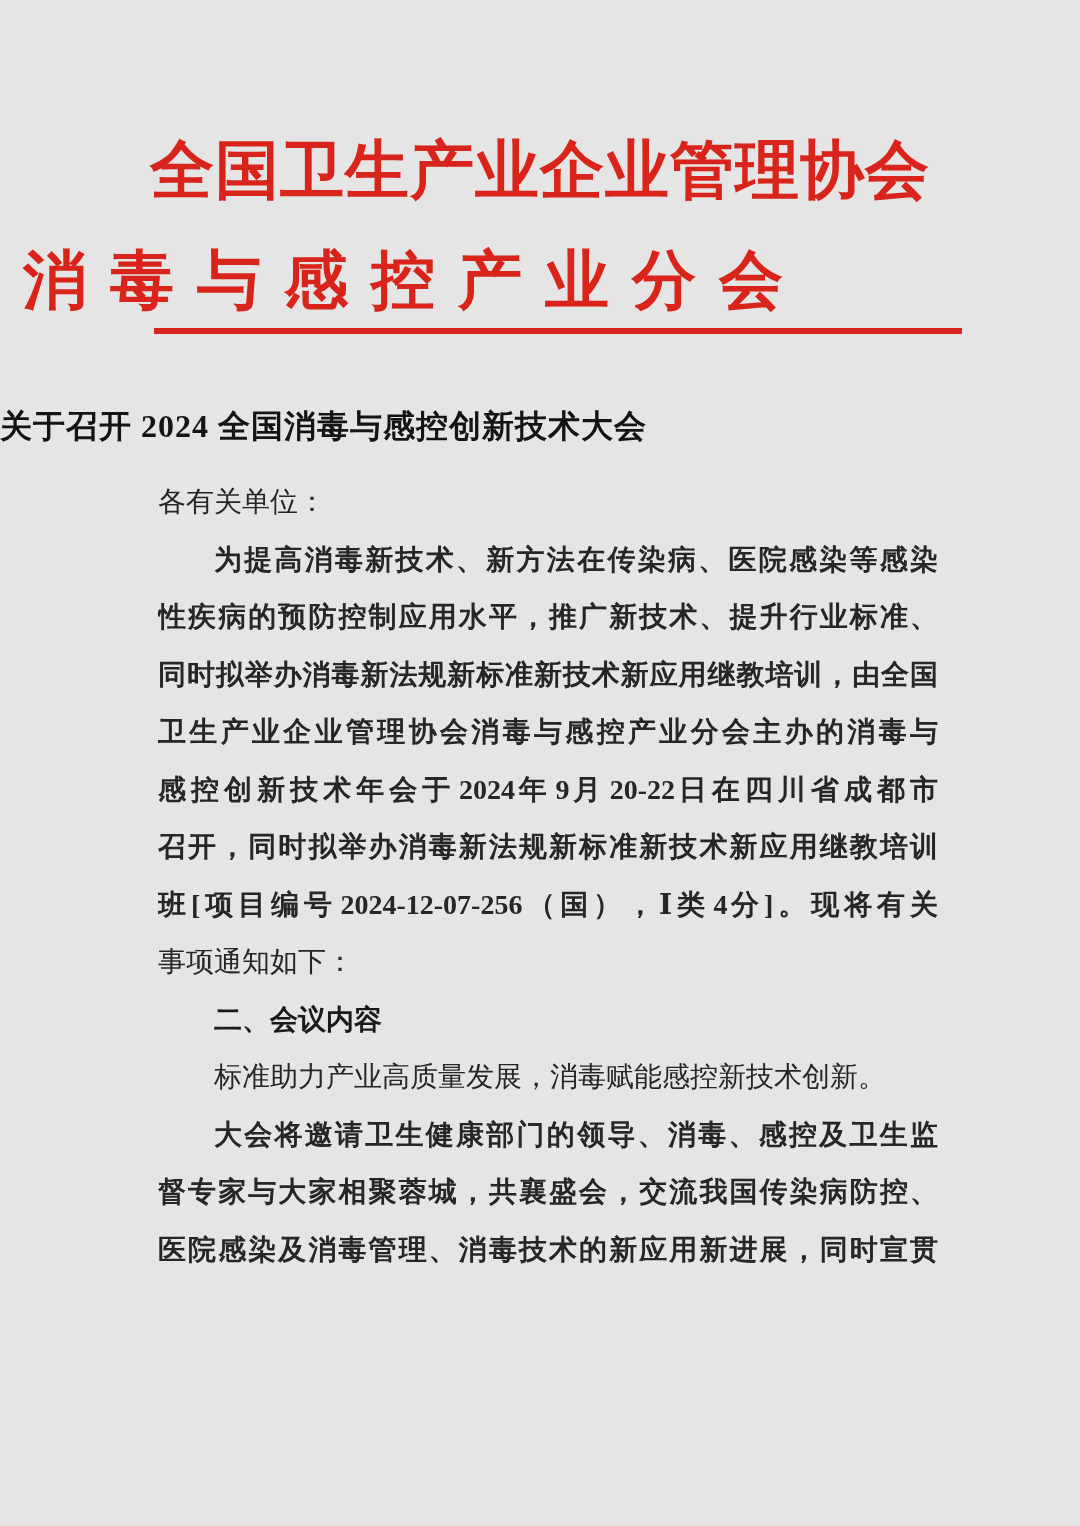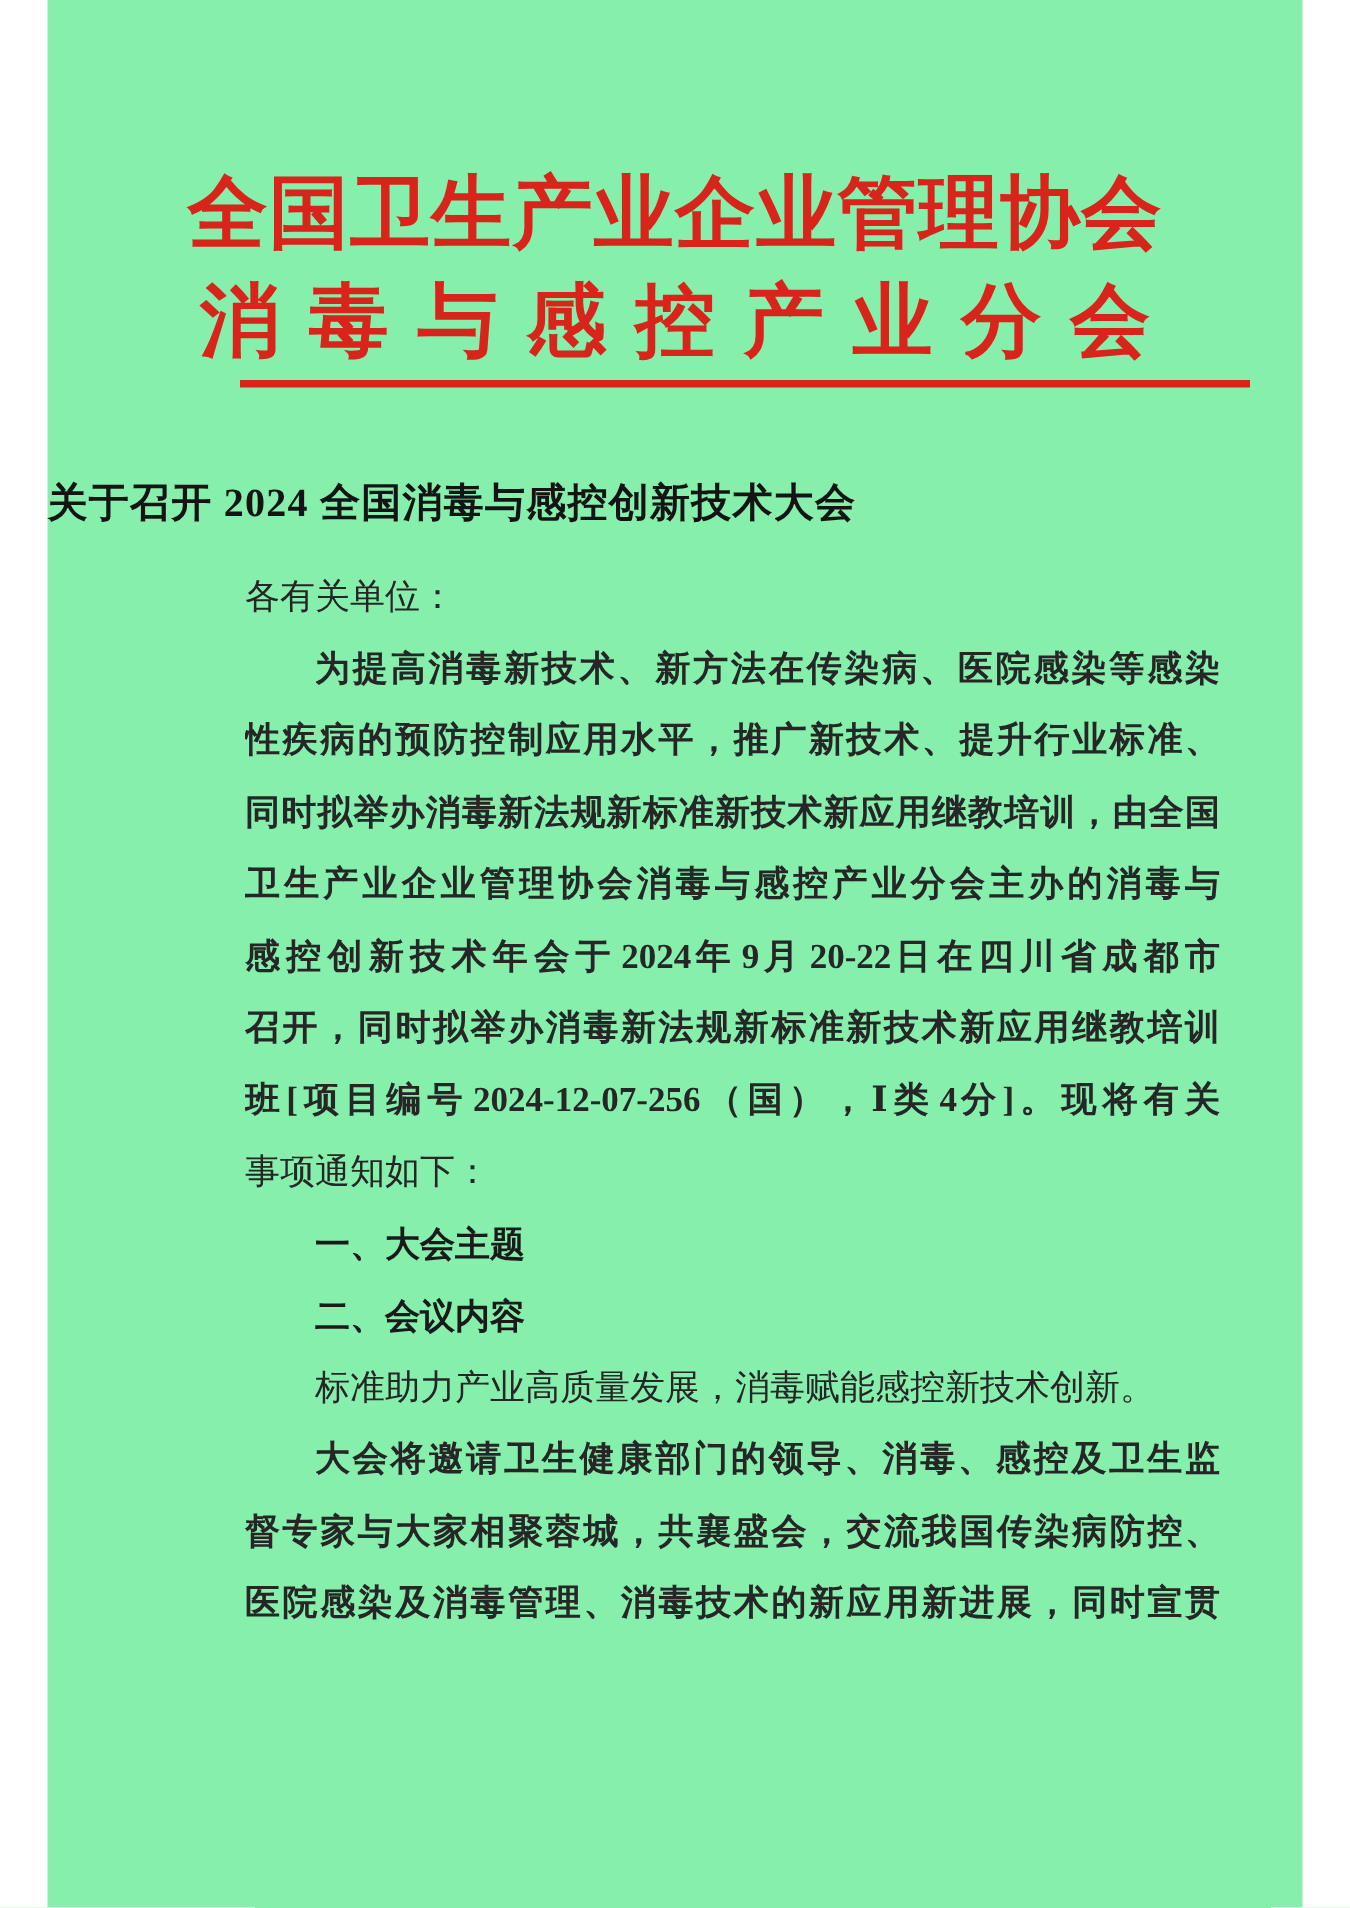--- a/index.html
+++ b/index.html
@@ -2,40 +2,39 @@
 <html><head>
 <meta charset="utf-8">
 <style>
   html, body {
     margin: 0;
     padding: 0;
     background: #ffffff;
   }
   .page {
     position: relative;
-    width: 1004px;
+    width: 1080px;
     height: 1526px;
     margin: 0 auto;
-    background: #86efac;
+    background: #e5e5e5;
     overflow: hidden;
     font-family: "Liberation Serif", "DejaVu Serif", serif;
   }
   
   .org1 {
     padding-top: 136px;
     text-align: center;
     font-size: 64px;
     font-weight: bold;
     line-height: 70px;
     color: #d8241a;
     letter-spacing: 1px;
   }
   .org2 {
-    margin-top: 16px;
-    text-align: center;
+    margin-top: 40px;
     font-size: 64px;
     font-weight: bold;
     line-height: 70px;
     color: #d8241a;
     letter-spacing: 23px;
     padding-left: 23px;
     box-sizing: border-box;
   }
   .red-rule {
     width: 808px;
@@ -96,21 +95,20 @@
   <main class="body-col">
     <div class="ln">各有关单位：</div>
     <div class="ln ind just">为提高消毒新技术、新方法在传染病、医院感染等感染</div>
     <div class="ln just">性疾病的预防控制应用水平，推广新技术、提升行业标准、</div>
     <div class="ln just">同时拟举办消毒新法规新标准新技术新应用继教培训，由全国</div>
     <div class="ln just">卫生产业企业管理协会消毒与感控产业分会主办的消毒与</div>
     <div class="ln just">感控创新技术年会于 2024 年 9 月 20-22 日在四川省成都市</div>
     <div class="ln just">召开，同时拟举办消毒新法规新标准新技术新应用继教培训</div>
     <div class="ln just">班[项目编号 2024-12-07-256（国），Ⅰ类 4 分]。现将有关</div>
     <div class="ln">事项通知如下：</div>
-    <div class="ln ind head">一、大会主题</div>
     <div class="ln ind head">二、会议内容</div>
     <div class="ln ind">标准助力产业高质量发展，消毒赋能感控新技术创新。</div>
     <div class="ln ind just">大会将邀请卫生健康部门的领导、消毒、感控及卫生监</div>
     <div class="ln just">督专家与大家相聚蓉城，共襄盛会，交流我国传染病防控、</div>
     <div class="ln just">医院感染及消毒管理、消毒技术的新应用新进展，同时宣贯</div>
   </main>
 
 </div>
 
 </body></html>

